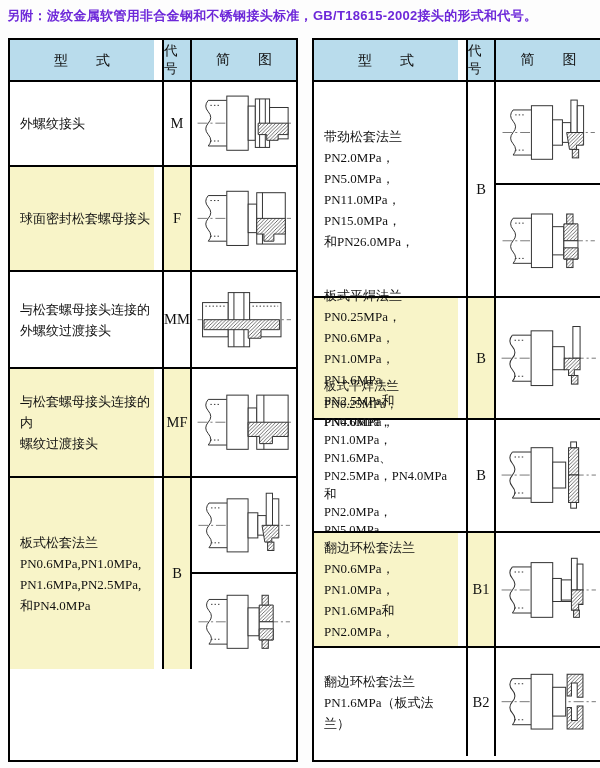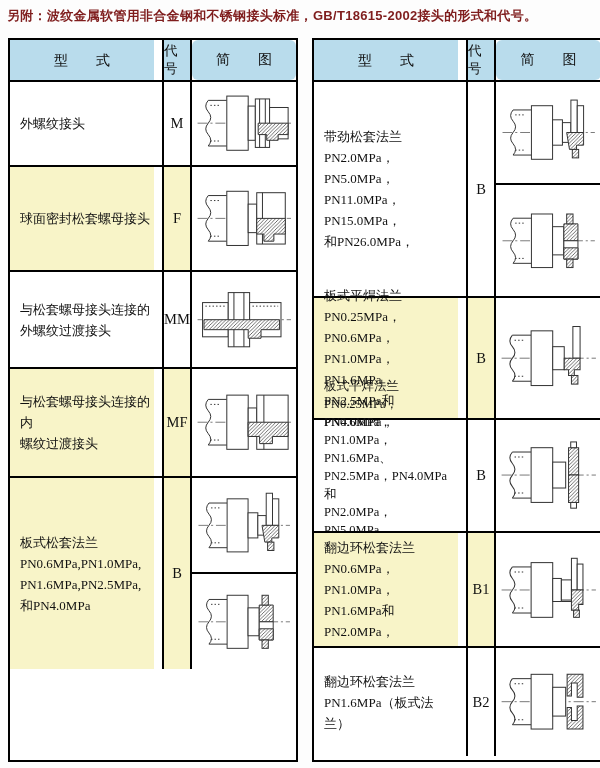--- a/index.html
+++ b/index.html
@@ -1,37 +1,37 @@
 <!DOCTYPE html>
 <html style="--hdr-bg: #b9dcec; --row-bg: #f8f4c8;"><head>
 <meta charset="utf-8">
 <style>
   * { box-sizing: border-box; margin: 0; padding: 0; }
   html,body { width: 600px; height: 768px; }
   body { background: #fdfdfd; font-family: "Liberation Serif", "DejaVu Serif", serif; color: #111; }
   .page { position: relative; width: 600px; height: 768px; overflow: hidden; }
   .title { position: absolute; left: 7px; top: 7px; width: 588px;
            font-family: "Liberation Sans", "DejaVu Sans", sans-serif;
-           font-weight: bold; font-size: 13px; letter-spacing: .3px; color: #7f1d1d;
+           font-weight: bold; font-size: 13px; letter-spacing: .3px; color: #6d28d9;
            white-space: pre-line; }
   .tables { position: absolute; left: 8px; top: 38px; display: flex; gap: 14px; }
   .half { width: 290px; height: 724px; border: 2px solid #000; background: #fff;
           display: flex; flex-direction: column; }
   .half.right { width: 291px; }
   .trow { display: flex; width: 100%; }
   .trow + .trow { border-top: 2px solid #000; }
   .cell { height: 100%; }
   .c-type { width: 144px; display: flex; align-items: center;
             padding: 4px 4px 4px 10px; font-size: 13px; line-height: 21px;
             white-space: pre-line; }
   .c-type.tight { line-height: 18px; font-size: 12.5px; }
   .c-code { width: 30px; border-left: 2px solid #000; border-right: 2px solid #000;
             display: flex; align-items: center; justify-content: center;
             font-size: 14.5px; margin-left: 8px; }
-  .c-diag { flex: 1; background: #fff; display: flex; align-items: center; justify-content: center; border-radius: 6px; }
+  .c-diag { flex: 1; background: #fff; display: flex; align-items: center; justify-content: center; }
   .c-diag.split { flex-direction: column; }
   .sub { width: 100%; display: flex; align-items: center; justify-content: center; }
   .sub + .sub { border-top: 2px solid #000; }
   .hdr .c-type, .hdr .c-code, .hdr .c-diag { background: var(--hdr-bg, #b9dcec); }
   .hdr .c-type { justify-content: center; padding-left: 4px; font-size: 14px; }
   .hdr .c-code { font-size: 13.5px; }
   .hdr .c-diag { font-size: 14px; }
   .ylw { background: var(--row-bg, #f8f4c8); }
   .c-diag svg { width: 96%; height: 92%; }
   .sub svg { width: 94%; height: 88%; }

